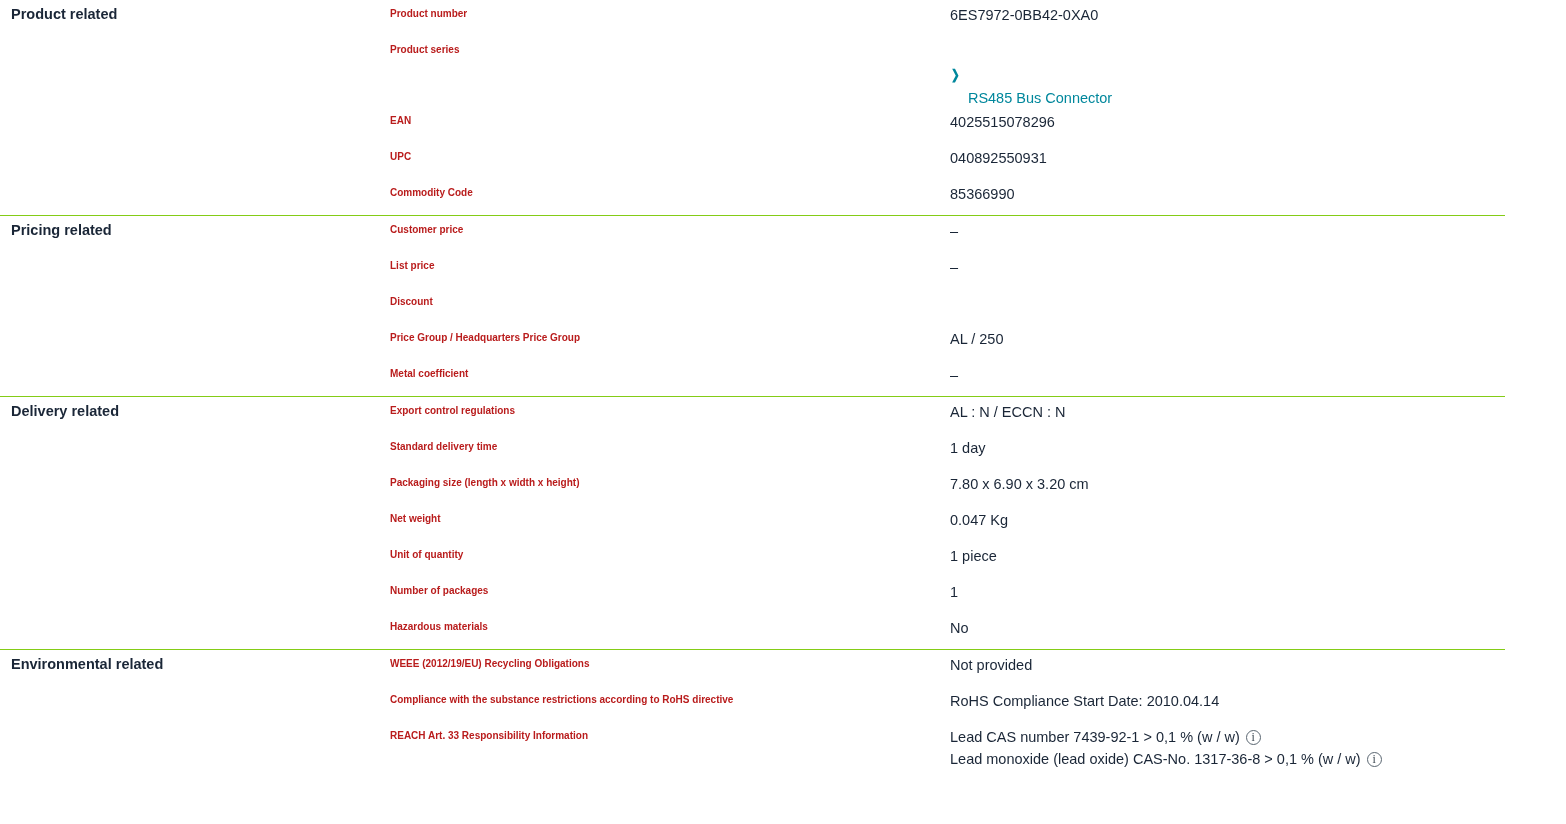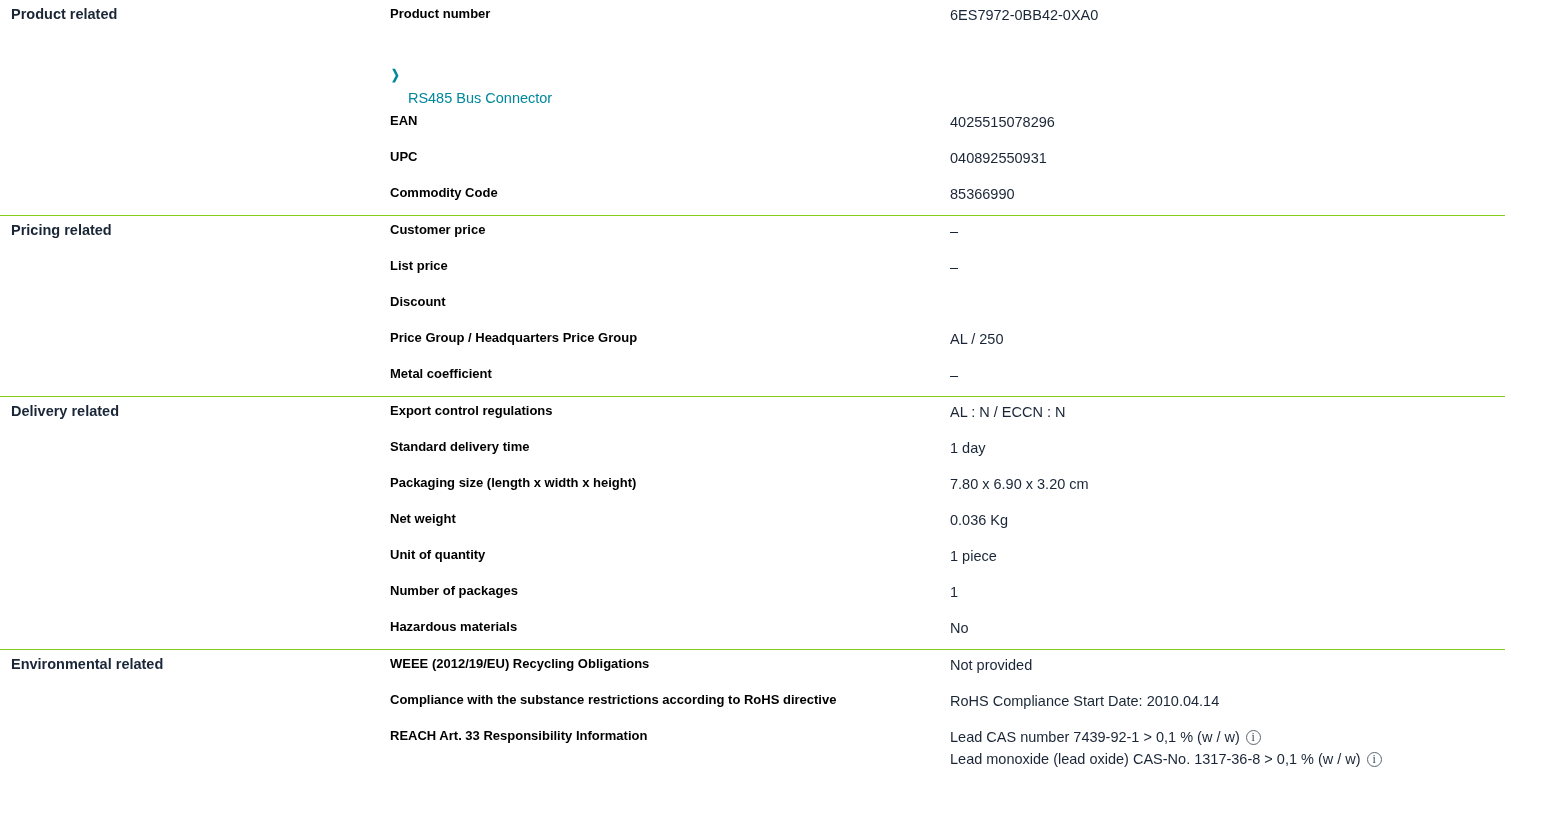--- a/index.html
+++ b/index.html
@@ -54,23 +54,23 @@
 
   .row {
     display: flex;
     align-items: flex-start;
     min-height: 36px;
   }
 
   .row-label {
     width: 560px;
     flex: 0 0 560px;
-    font-size: 13px;
+    font-size: 10px;
     font-weight: bold;
-    color: #000000;
+    color: #b91c1c;
     padding-top: 5px;
     line-height: 18px;
   }
 
   .row-value {
     flex: 1 1 auto;
     font-size: 14.5px;
     font-weight: normal;
     color: #1a2637;
     padding-top: 5px;
@@ -137,20 +137,21 @@
         <div class="rows">
           <div class="row">
             <div class="row-label">Product number</div>
             <div class="row-value">
               <div class="value-line">
                 <span>6ES7972-0BB42-0XA0</span>
               </div>
             </div>
           </div>
           <div class="row">
+            <div class="row-label">Product series</div>
             <div class="row-value">
               <div class="value-line">
                 <span class="link-value">
                   <span class="chevron">❯</span>
                   <span class="link-text">RS485 Bus Connector</span>
                 </span>
               </div>
             </div>
           </div>
           <div class="row">
@@ -248,21 +249,21 @@
             <div class="row-value">
               <div class="value-line">
                 <span>7.80 x 6.90 x 3.20 cm</span>
               </div>
             </div>
           </div>
           <div class="row">
             <div class="row-label">Net weight</div>
             <div class="row-value">
               <div class="value-line">
-                <span>0.036 Kg</span>
+                <span>0.047 Kg</span>
               </div>
             </div>
           </div>
           <div class="row">
             <div class="row-label">Unit of quantity</div>
             <div class="row-value">
               <div class="value-line">
                 <span>1 piece</span>
               </div>
             </div>

